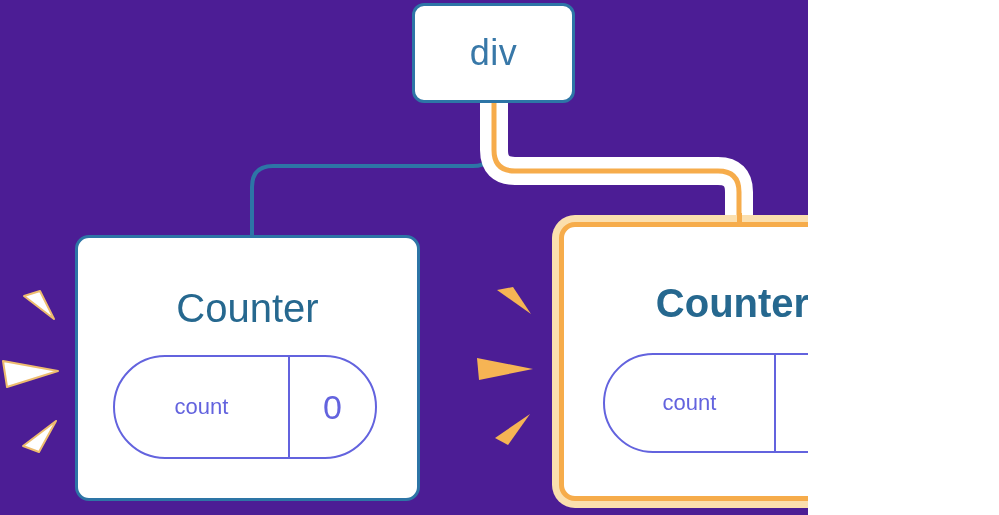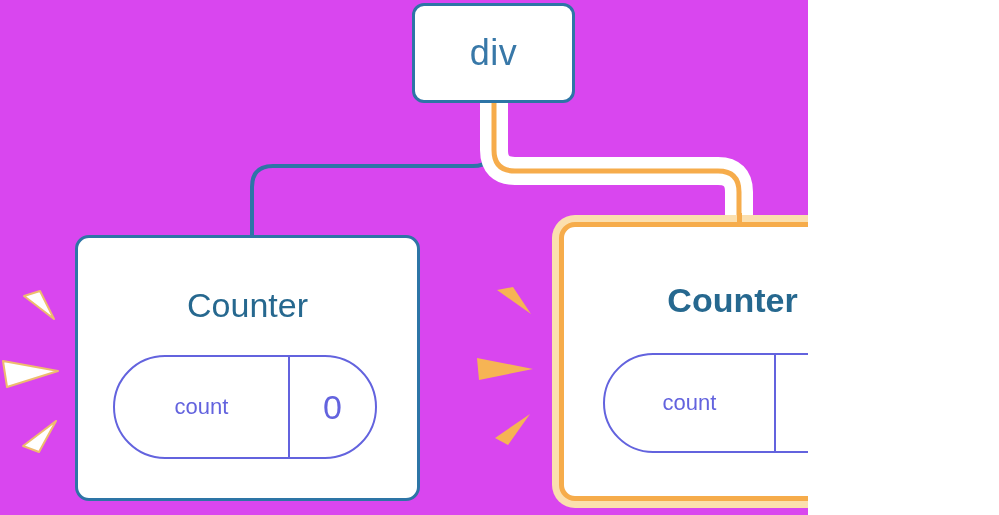--- a/index.html
+++ b/index.html
@@ -2,21 +2,21 @@
 <html style="--blue: #2d75a6; --blue-text: #3878a8; --teal: #26688f; --purple: #6363de; --orange: #f6ac4b; --peach: #fbdfae; --spark: #f6b454; --spark-stroke: #eebc6e; --box-bg: #ffffff;"><head>
 <meta charset="utf-8">
 <style>
   :root{
     --blue:#2d75a6; --blue-text:#3878a8; --teal:#26688f; --purple:#6363de;
     --orange:#f6ac4b; --peach:#fbdfae; --spark:#f6b454; --spark-stroke:#eebc6e;
     --box-bg:#ffffff;
   }
   html,body{margin:0;padding:0;background:#ffffff;}
   body{font-family:"Liberation Sans","DejaVu Sans",sans-serif;}
-  .stage{position:relative;width:808px;height:515px;overflow:hidden;background:#d946ef;}
+  .stage{position:relative;width:808px;height:515px;overflow:hidden;background:#4c1d95;}
   .wires{position:absolute;left:0;top:0;width:999px;height:515px;}
 
   .node{position:absolute;background:var(--box-bg);box-sizing:border-box;}
 
   .div-box{
     left:412px;top:3px;width:163px;height:100px;
     border:3.5px solid var(--blue);border-radius:12px;
     display:flex;align-items:center;justify-content:center;
   }
   .div-label{font-size:36px;font-weight:500;color:var(--blue-text);letter-spacing:.5px;}
@@ -26,21 +26,21 @@
     left:75px;top:235px;width:345px;height:266px;
     border:3px solid var(--blue);
   }
   .counter-right{
     left:559px;top:222px;width:347px;height:279px;
     border:5px solid var(--orange);border-radius:16px;
     box-shadow:0 0 0 7px var(--peach);
   }
   .counter-title{
     position:absolute;left:0;width:100%;text-align:center;
-    font-size:34px;color:var(--teal);
+    font-size:40px;color:var(--teal);
   }
   .counter-left .counter-title{top:48px;font-weight:500;}
   .counter-right .counter-title{top:54px;font-weight:700;}
 
   .pill{
     position:absolute;box-sizing:border-box;
     border:2px solid var(--purple);border-radius:60px;
     display:flex;align-items:stretch;background:#fff;
   }
   .counter-left .pill{left:35px;top:117px;width:264px;height:104px;}

